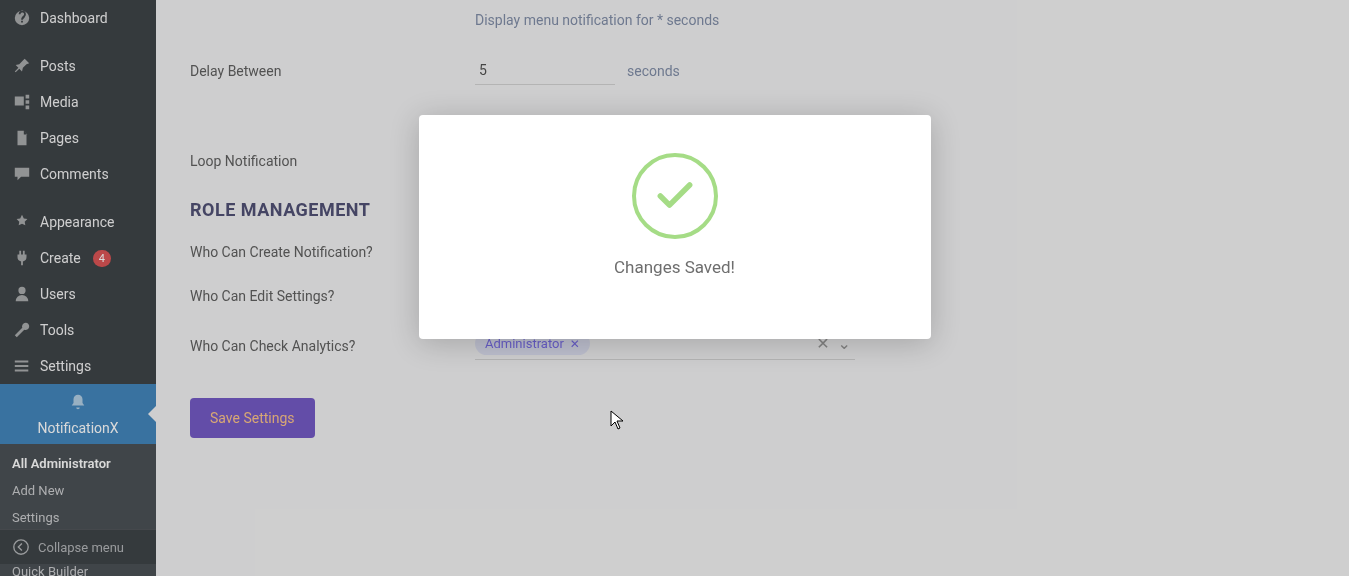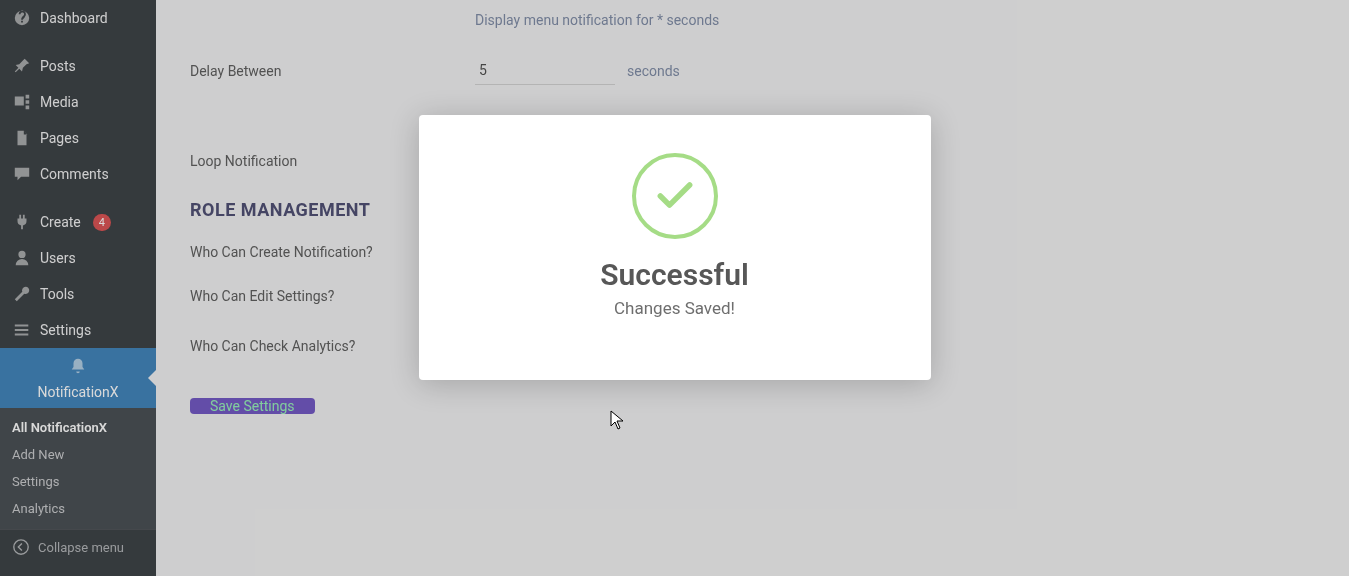--- a/index.html
+++ b/index.html
@@ -24,21 +24,21 @@
 .field-label { width:285px; color:#444; font-size:14px; }
 .field-help { color:#6b7a99; font-size:14px; }
 .num-input { width:140px; border:none; border-bottom:1px solid #ccc; background:transparent; padding:6px 4px; font-size:14px; margin-right:12px; color:#333; }
 .unit { color:#6b7a99; font-size:14px; }
 .section-h { color:#32325d; font-size:18px; font-weight:700; letter-spacing:.5px; margin:30px 0 24px; }
 .tag { display:inline-flex; align-items:center; background:#d9dcf0; color:#6254e7; border-radius:12px; padding:4px 10px; font-size:13px; gap:6px; }
 .tag .x { color:#6254e7; cursor:pointer; font-size:12px; }
 .ms-field { display:flex; align-items:center; width:380px; border-bottom:1px solid #ccc; padding-bottom:4px; }
 .ms-field .spacer { flex:1; }
 .ms-field .clr, .ms-field .chev { color:#888; padding:0 4px; cursor:pointer; }
-.save-btn { background:#5c3ebc; color:#86efac; border:none; border-radius:4px; padding:0 20px; font-size:14px; cursor:pointer; margin-top:10px; }
+.save-btn { background:#5c3ebc; color:#fdba74; border:none; border-radius:4px; padding:12px 20px; font-size:14px; cursor:pointer; margin-top:10px; }
 
 
 .overlay { position:absolute; inset:0; background:rgba(120,120,120,.28); display:flex; align-items:flex-start; justify-content:center; padding-top:115px; }
 .modal { width:512px; background:#fff; border-radius:4px; padding:38px 30px 34px; text-align:center; box-shadow:0 4px 30px rgba(0,0,0,.2); }
 .check-ring { width:86px; height:86px; border:4px solid #a5dc86; border-radius:50%; margin:0 auto 18px; display:flex; align-items:center; justify-content:center; }
 .modal h2 { font-size:30px; font-weight:600; color:#575757; margin-bottom:6px; }
 .modal p { font-size:17px; color:#6e6e6e; margin-bottom:28px; }
 .ok-btn { background:#2778c4; color:#fff; border:none; border-radius:4px; padding:12px 26px; font-size:16px; font-weight:500; cursor:pointer; box-shadow:0 0 0 3px rgba(39,120,196,.4); }
 
 .cursor { position:absolute; left:610px; top:410px; pointer-events:none; }
@@ -88,20 +88,28 @@
         <svg viewBox="0 0 20 20">
           <path d="M2 3h16v10H9l-4 4v-4H2z"></path>
         </svg>
       </span>
     <span>Comments</span>
   </div>
   <div class="sep"></div>
   <div class="menu-item">
     <span class="icon">
         <svg viewBox="0 0 20 20">
+          <path d="M10 2l2 4 4 .6-3 3 .7 4L10 12l-3.7 1.6.7-4-3-3L8 6z"></path>
+        </svg>
+      </span>
+    <span>Appearance</span>
+  </div>
+  <div class="menu-item">
+    <span class="icon">
+        <svg viewBox="0 0 20 20">
           <path d="M7 2h2v4h2V2h2v4h2v3a5 5 0 01-4 4.9V18h-2v-4.1A5 5 0 015 9V6h2z"></path>
         </svg>
       </span>
     <span>Create</span>
     <span class="badge">4</span>
   </div>
   <div class="menu-item">
     <span class="icon">
         <svg viewBox="0 0 20 20">
           <path d="M10 10a4 4 0 100-8 4 4 0 000 8zm-7 8a7 7 0 0114 0z"></path>
@@ -127,21 +135,21 @@
   </div>
   <div class="menu-item active">
     <span class="icon">
         <svg viewBox="0 0 20 20">
           <path d="M10 2a5 5 0 00-5 5v4l-2 3h14l-2-3V7a5 5 0 00-5-5zm-2 14a2 2 0 004 0z"></path>
         </svg>
       </span>
     <span>NotificationX</span>
   </div>
   <div class="submenu">
-    <div class="submenu-item current">All NotificationX</div>
+    <div class="submenu-item current">All Administrator</div>
     <div class="submenu-item">Add New</div>
     <div class="submenu-item">Settings</div>
     <div class="submenu-item">Analytics</div>
     <div class="submenu-item">Quick Builder</div>
   </div>
   <div class="collapse">
     <span class="icon">
         <svg viewBox="0 0 20 20" width="16" height="16">
           <circle cx="10" cy="10" r="8" fill="none" stroke="currentColor" stroke-width="1.5"></circle>
           <path d="M11 6l-4 4 4 4" fill="none" stroke="currentColor" stroke-width="1.5"></path>
@@ -193,20 +201,19 @@
   <button class="save-btn">Save Settings</button>
 </div>
 
 <div class="overlay">
   <div class="modal">
     <div class="check-ring">
       <svg width="44" height="44" viewBox="0 0 24 24">
           <path d="M4 12l5 5L20 6" fill="none" stroke="#a5dc86" stroke-width="3" stroke-linecap="round" stroke-linejoin="round"></path>
         </svg>
     </div>
-    <h2>Successful</h2>
     <p>Changes Saved!</p>
   </div>
 </div>
 
 <svg class="cursor" width="16" height="22" viewBox="0 0 16 22">
     <path d="M1 1l0 15 4-4 3 7 2-1-3-7 6 0z" fill="#fff" stroke="#000" stroke-width="1"></path>
   </svg>
 
 </body></html>

